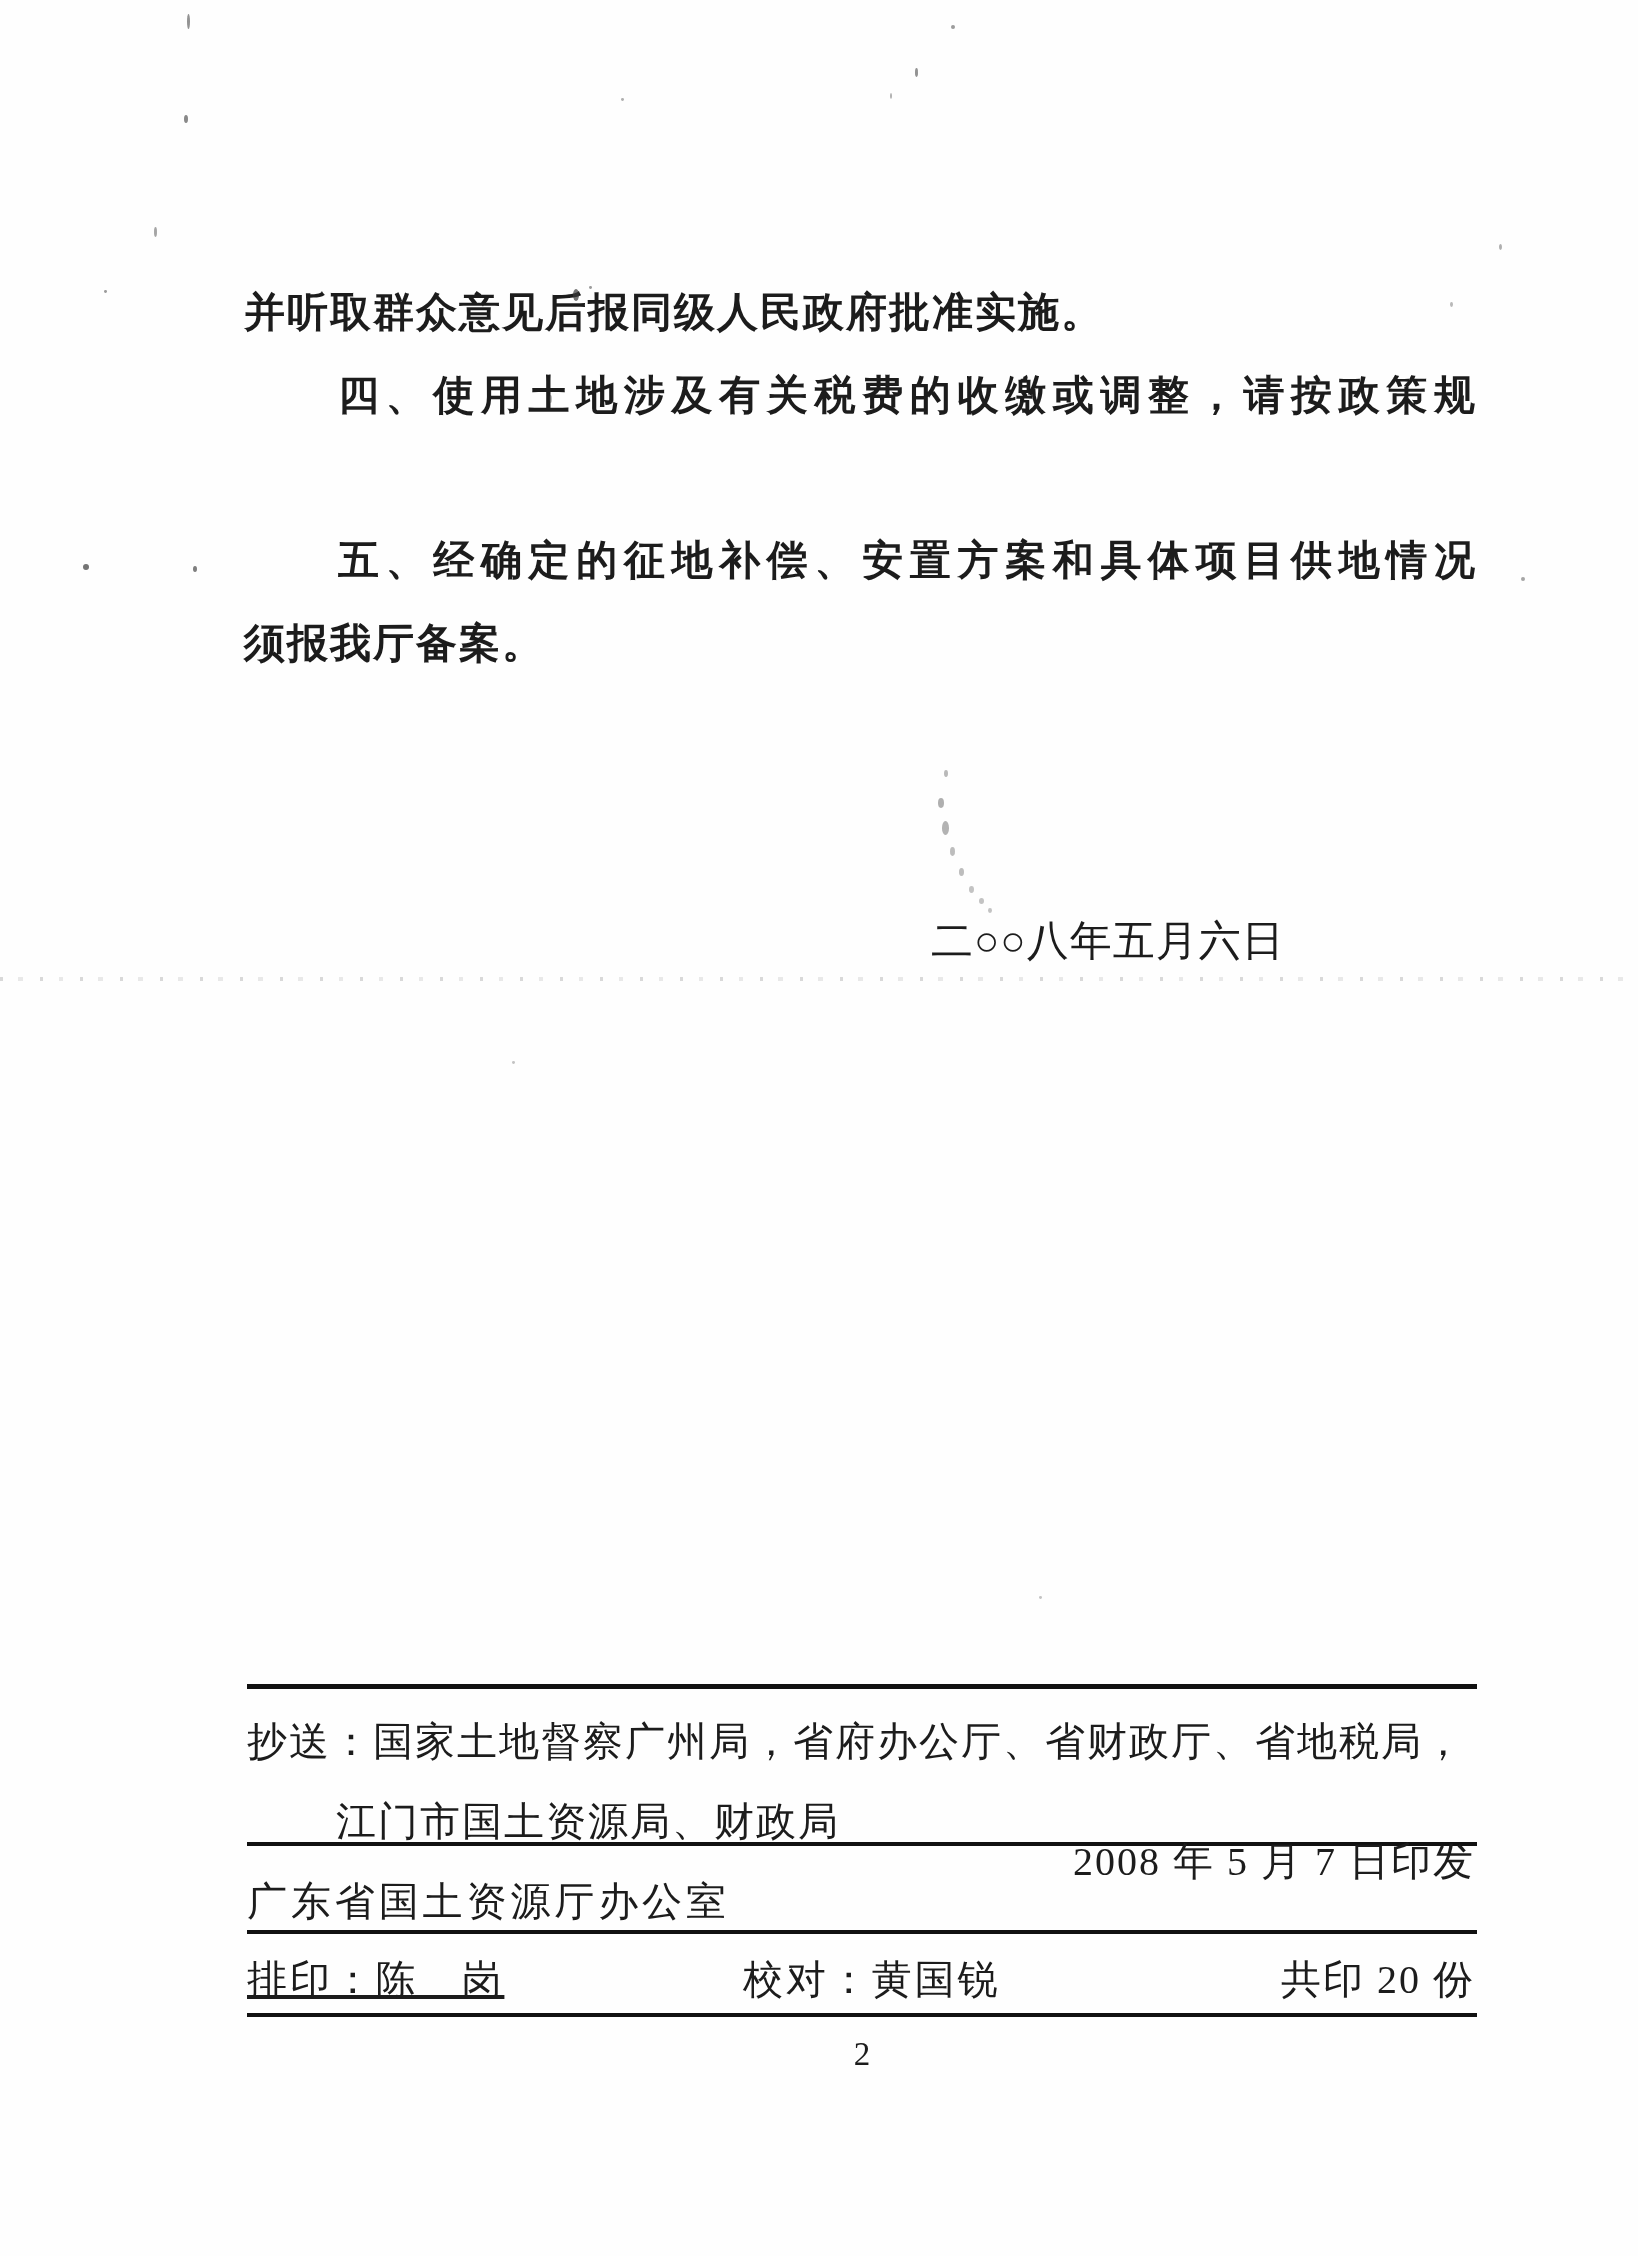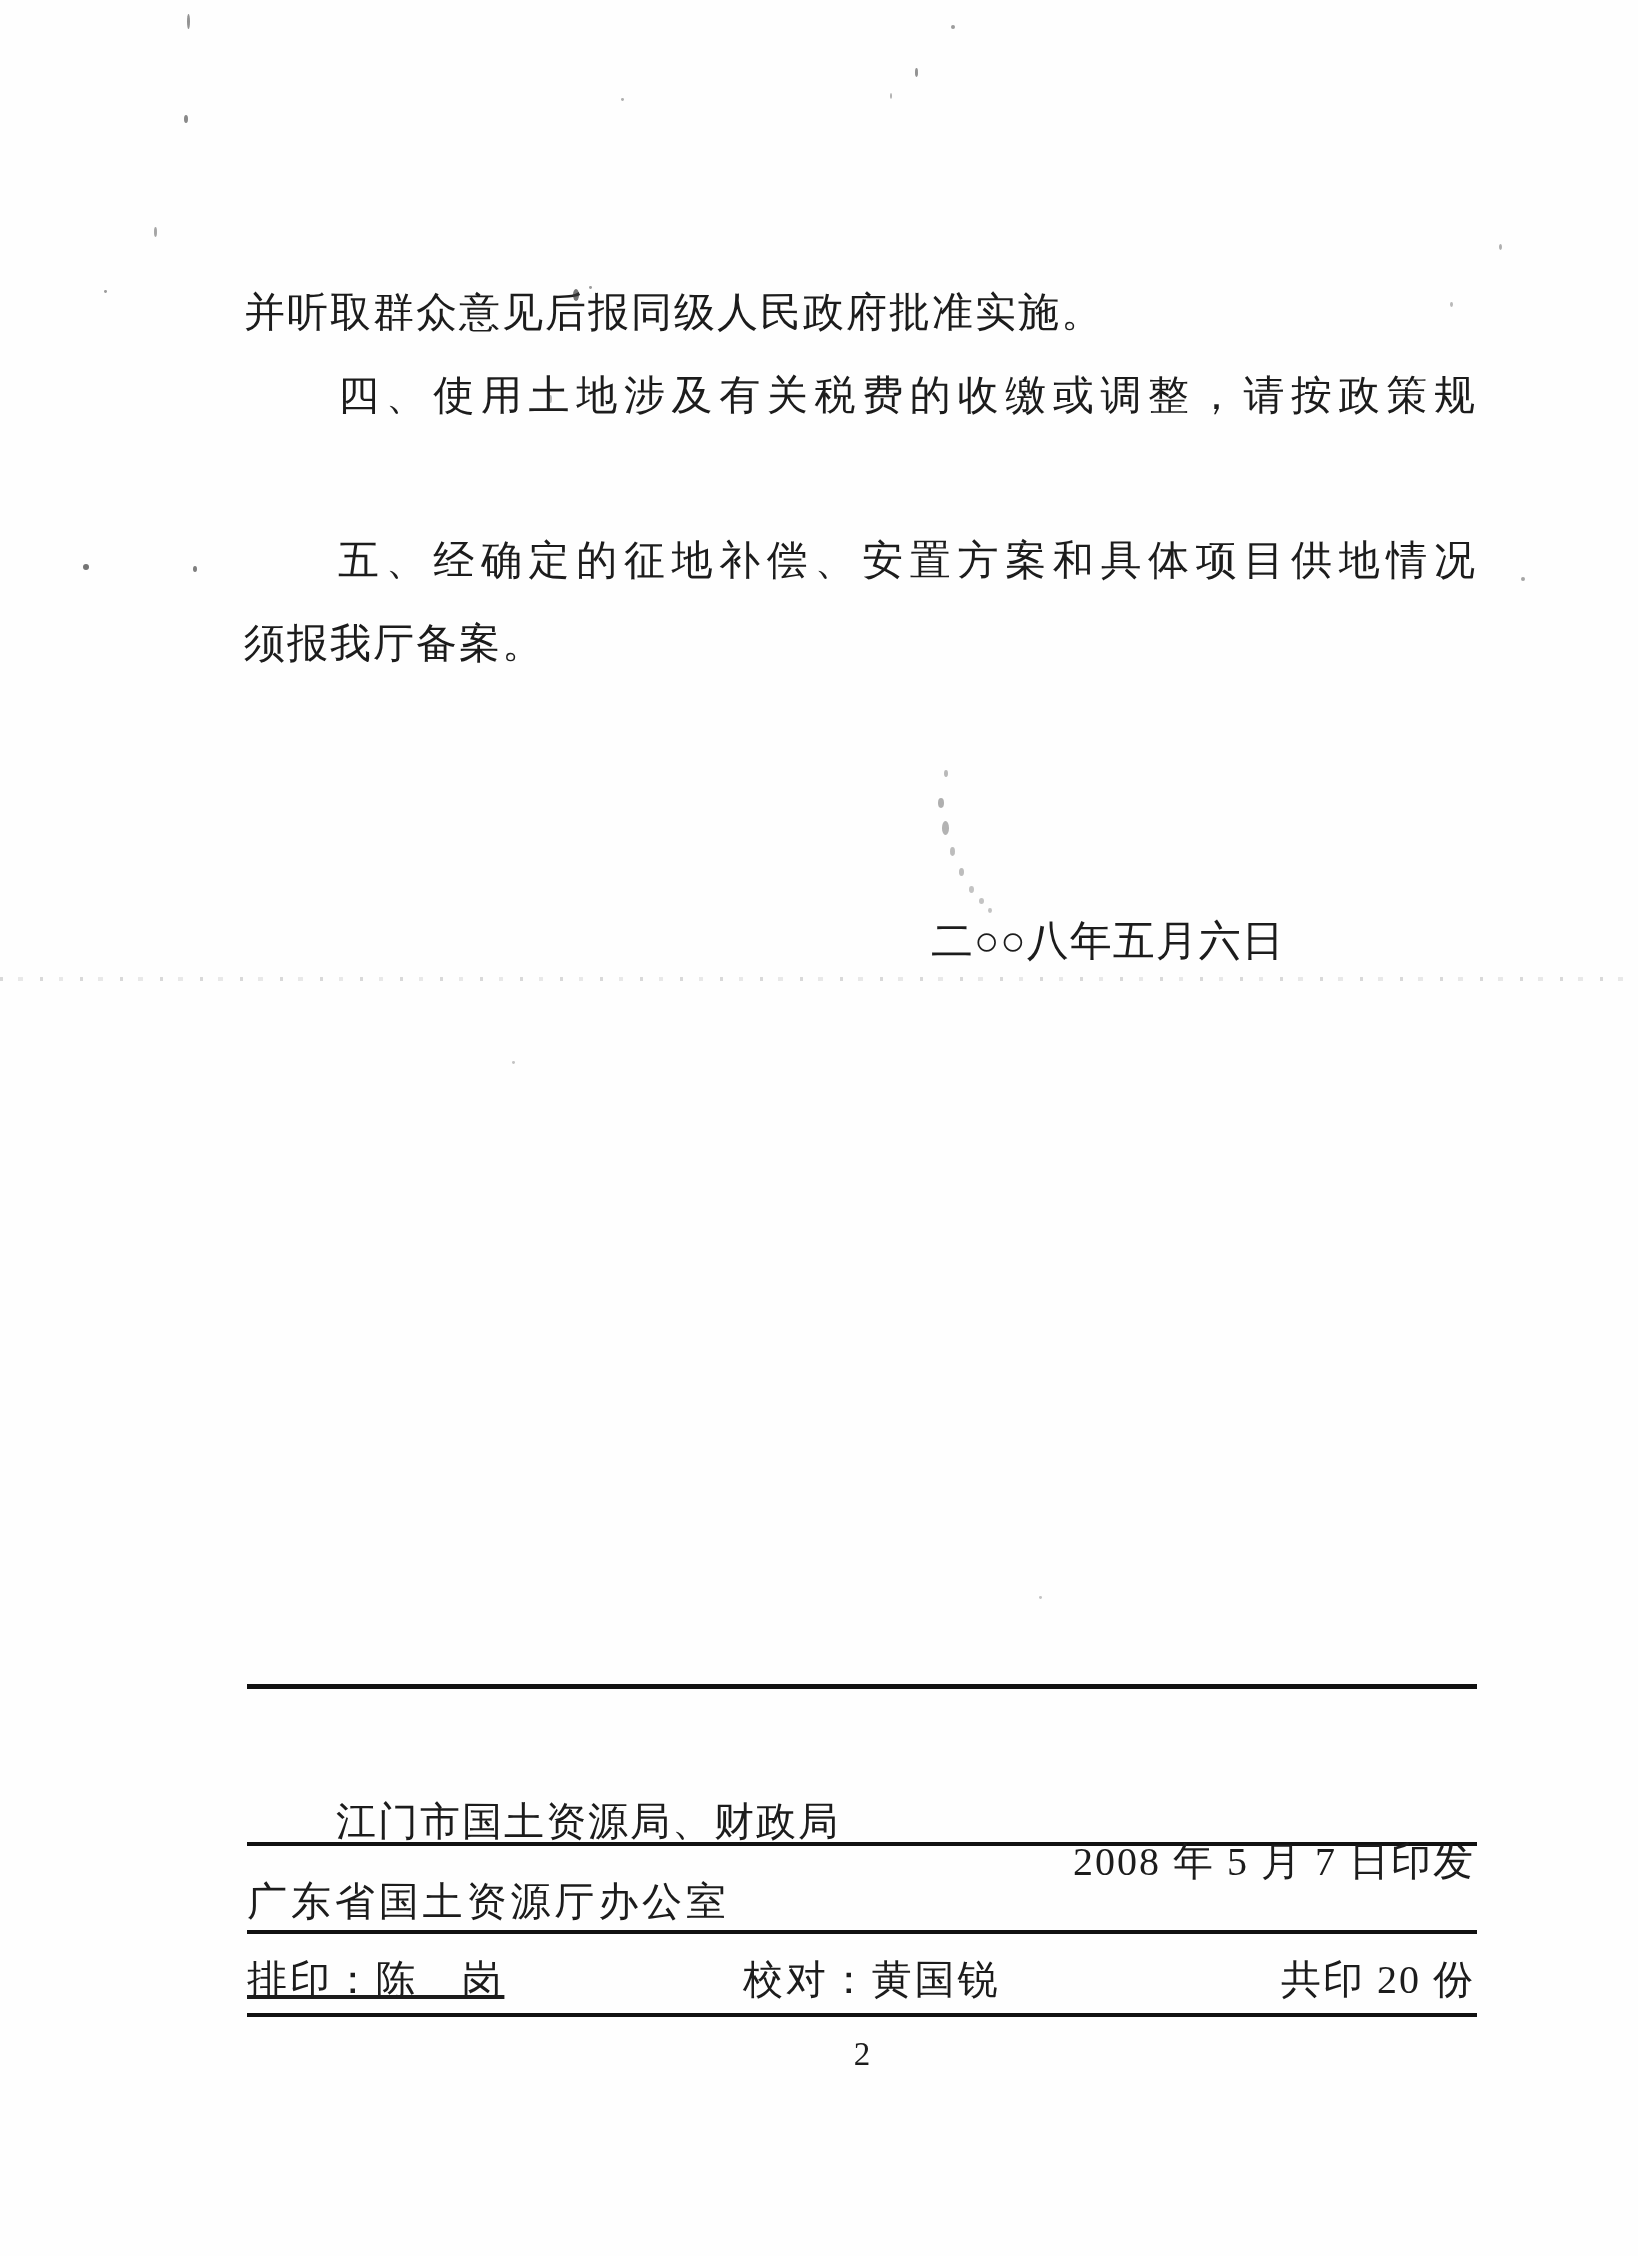--- a/index.html
+++ b/index.html
@@ -19,20 +19,21 @@
   
   .bline {
     position: absolute;
     left: 244px;
     width: 1233px;
     font-size: 41px;
     line-height: 53px;
     letter-spacing: 2px;
     color: #1c1c1c;
     white-space: nowrap;
+    font-weight: bold;
   }
   .bline.fill {
     white-space: normal;
     text-align: justify;
     text-align-last: justify;
   }
   .bline.indent { text-indent: 94px; }
   .date-line {
     position: absolute;
     left: 931px;
@@ -100,20 +101,21 @@
 <div class="page">
 
   <div class="bline" style="top:286px">并听取群众意见后报同级人民政府批准实施。</div>
   <div class="bline fill indent" style="top:369px">四、使用土地涉及有关税费的收缴或调整，请按政策规</div>
   <div class="bline fill indent" style="top:534px">五、经确定的征地补偿、安置方案和具体项目供地情况</div>
   <div class="bline" style="top:617px">须报我厅备案。</div>
 
   <div class="date-line">二○○八年五月六日</div>
 
   <div class="rule rule-1"></div>
+  <div class="f-text cc1">抄送：国家土地督察广州局，省府办公厅、省财政厅、省地税局，</div>
   <div class="f-text cc2">江门市国土资源局、财政局</div>
   <div class="rule rule-2"></div>
   <div class="f-text issuer">广东省国土资源厅办公室</div>
   <div class="f-text printdate">2008 年 5 月 7 日印发</div>
   <div class="rule rule-3"></div>
   <div class="f-text typesetter">排印：陈　岗</div>
   <div class="f-text proofreader">校对：黄国锐</div>
   <div class="f-text copies">共印 20 份</div>
   <div class="rule rule-4"></div>
 

